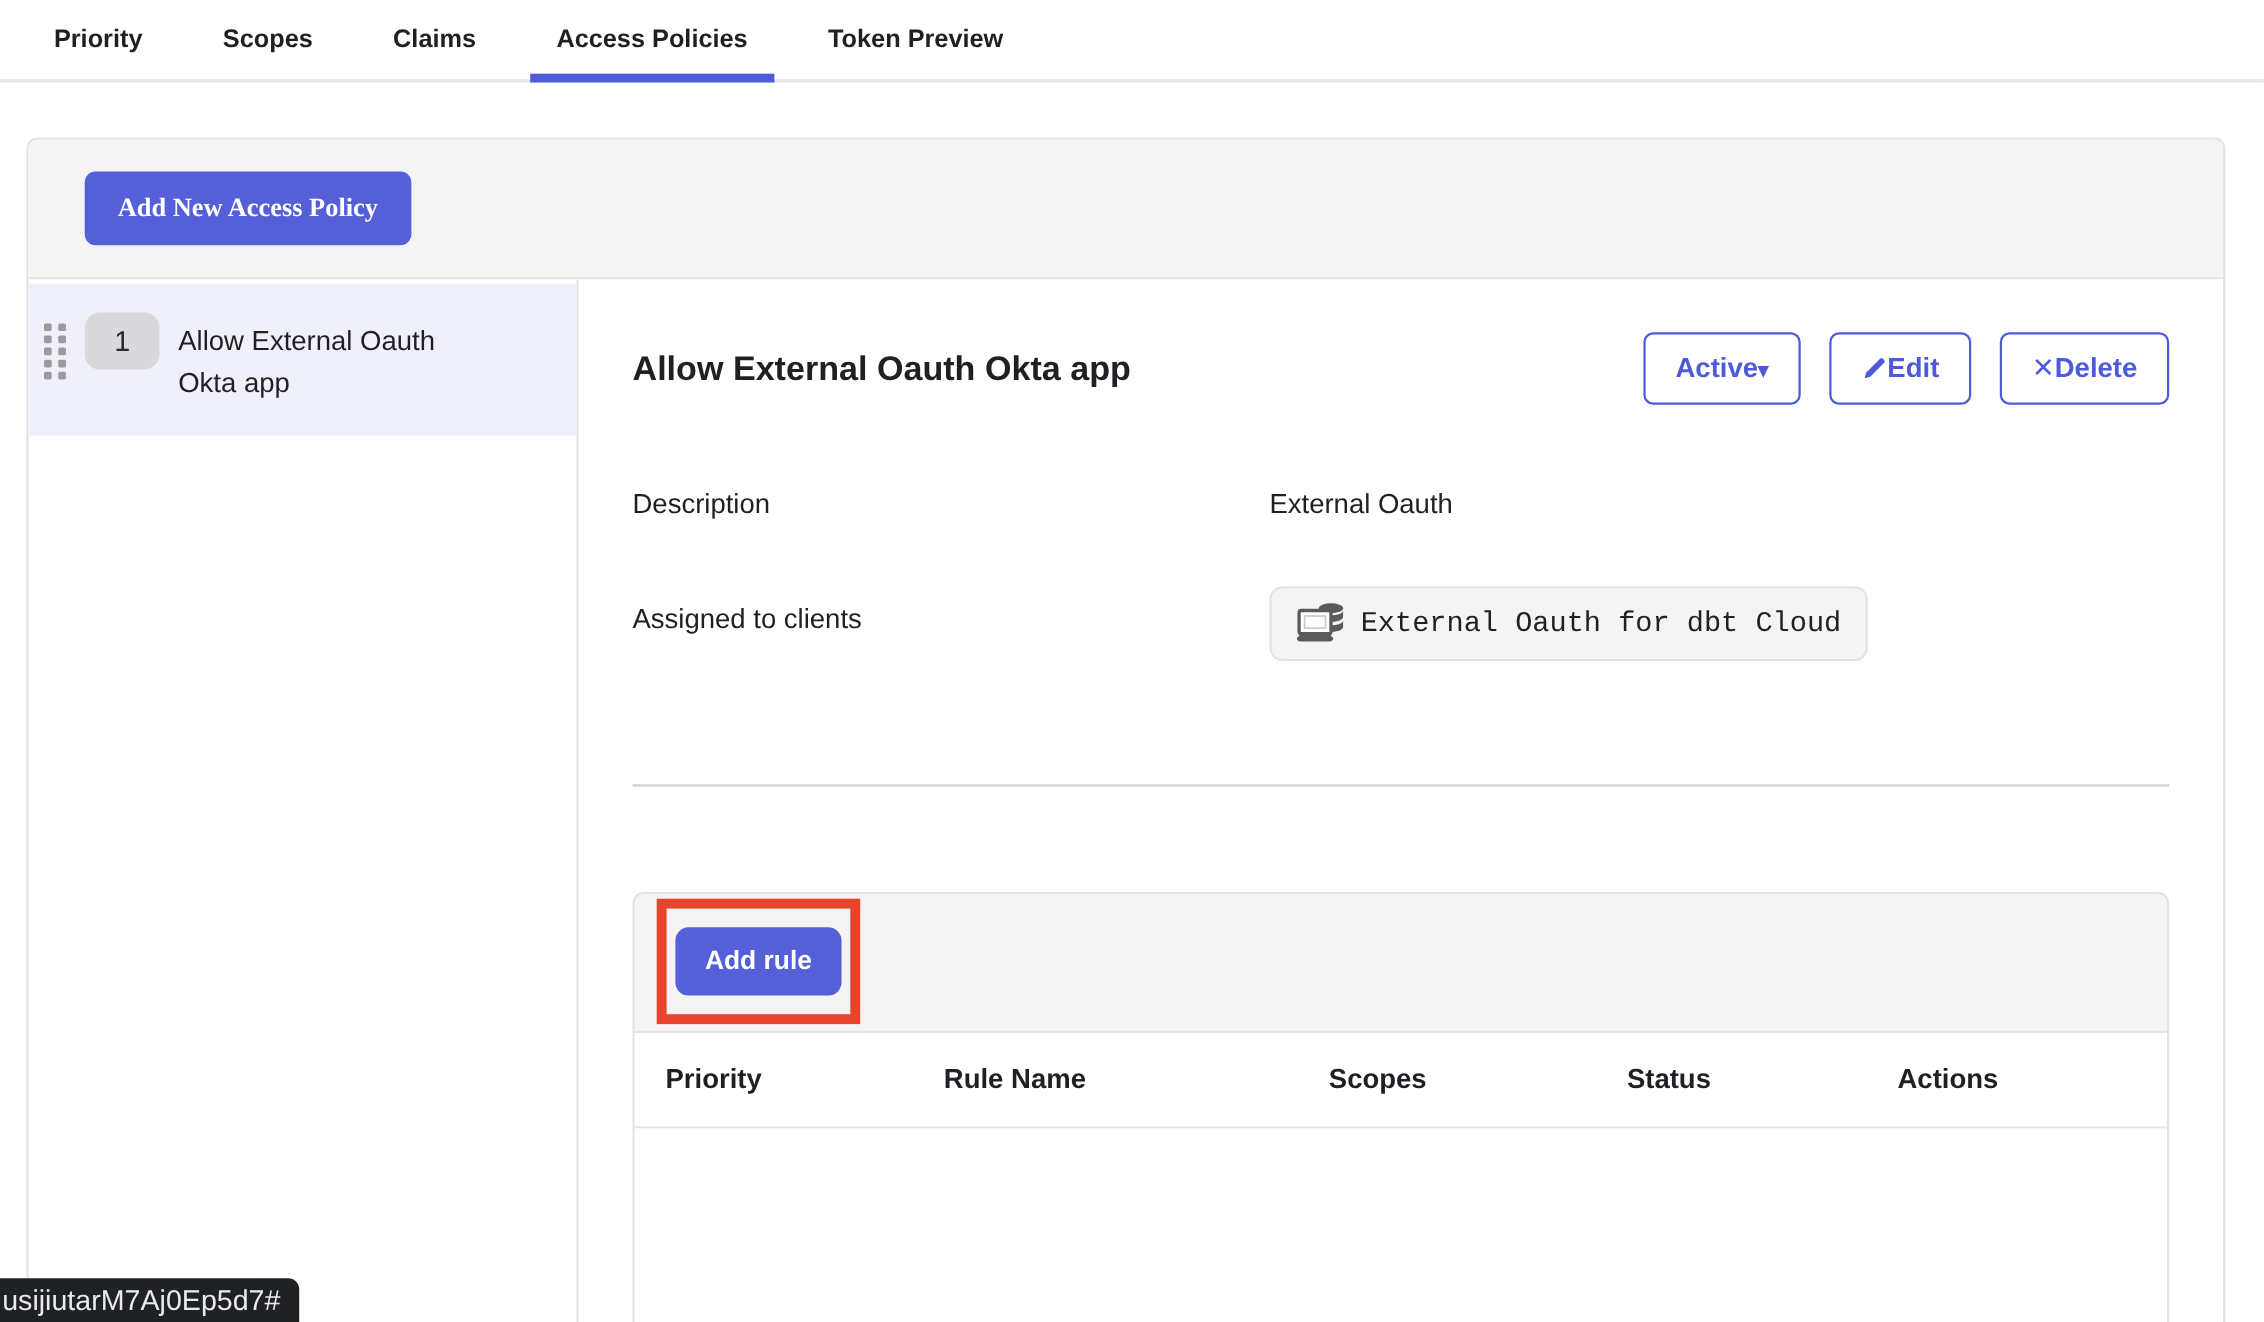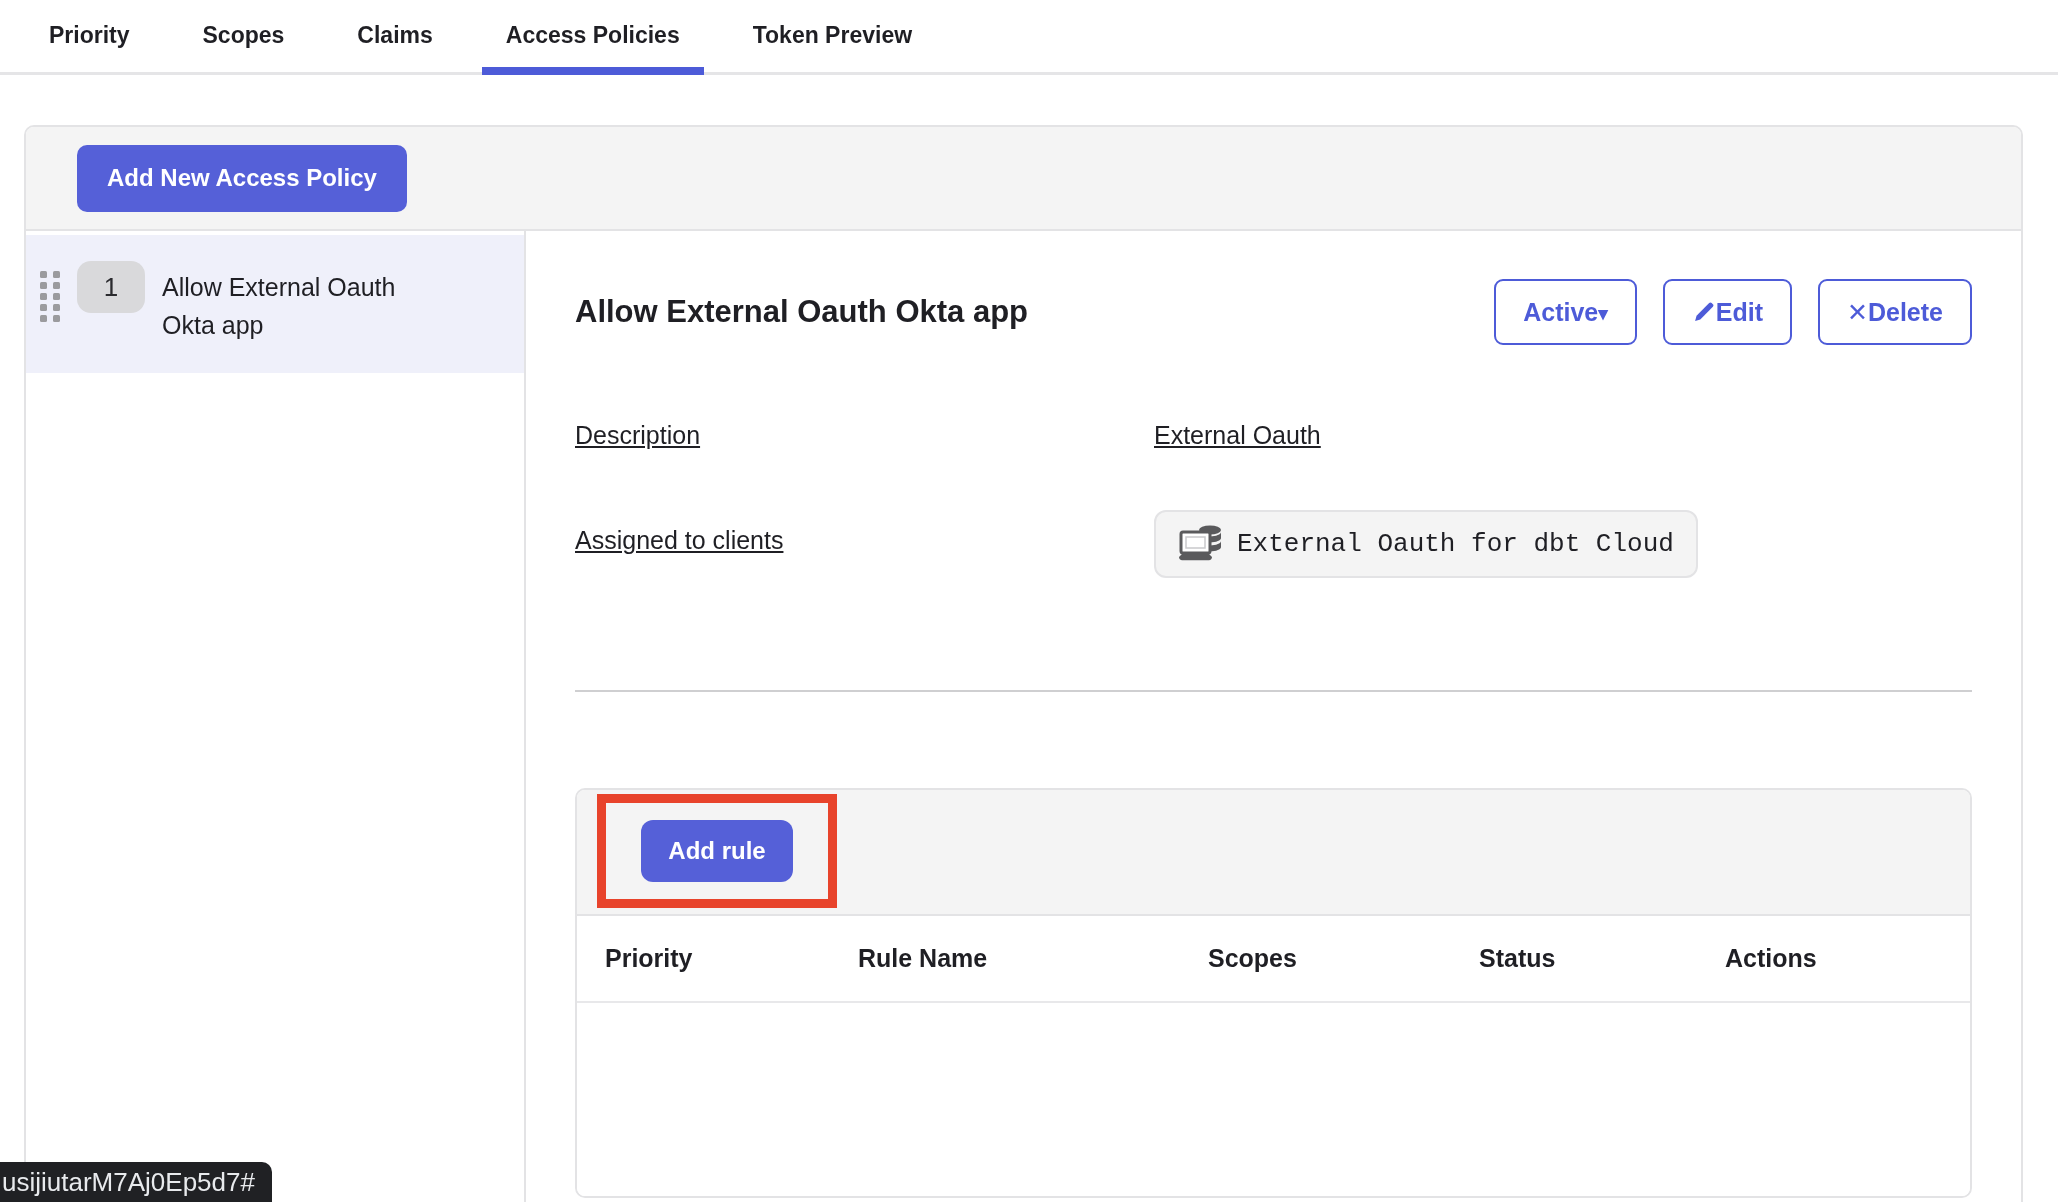--- a/index.html
+++ b/index.html
@@ -22,22 +22,22 @@
     white-space:nowrap; cursor:pointer; color:#1f1f24;
   }
   .tab.active { border-bottom-color:#4d5bd8; }
 
   
   .outer-panel {
     position:absolute; left:24px; top:125px; width:1999px; height:1130px;
     border:2px solid #e3e3e5; border-radius:10px; background:#fff;
   }
   .panel-header {
-    background:#f4f4f4; height:104px; border-bottom:2px solid #e3e3e5;
-    border-radius:8px 8px 0 0; display:flex; align-items:center; padding-left:51px;
+    background:#f4f4f4; height:127px; border-bottom:2px solid #e3e3e5;
+    border-radius:8px 8px 0 0; display:flex; align-items:center; padding-left:51px;font-family:Liberation Serif, serif;
   }
   .btn-primary {
     background:#5560d8; color:#fff; font-weight:bold; font-size:24px;
     font-family:inherit; border:none; border-radius:10px;
     height:67px; padding:0 30px; cursor:pointer;
   }
   .panel-body { display:flex; height:calc(100% - 127px); }
 
   
   .sidebar { width:503px; border-right:2px solid #e3e3e5; padding-top:4px; }
@@ -68,36 +68,36 @@
     border:2px solid #4d5bd8; color:#4d5bd8; font-weight:bold; font-size:25px;
     font-family:inherit; border-radius:9px; height:66px; padding:0 27px; cursor:pointer;
   }
   .caret { font-size:19px; margin-top:3px; }
   .x-glyph { font-size:25px; font-weight:normal; }
 
   .detail-grid {
     display:grid; grid-template-columns:579px 1fr; row-gap:60px;
     margin-top:60px; align-items:start; font-size:25px;
   }
-  .detail-grid .cell { padding-top:16px;text-decoration:underline; }
+  .detail-grid .cell { padding-top:16px; }
   .chip {
     display:inline-flex; align-items:center; gap:13px;
     background:#f4f4f4; border:2px solid #e3e3e5; border-radius:12px;
     height:68px; padding:0 22px; font-size:26px;font-family:Liberation Mono, monospace;
   }
   .divider { border:none; border-top:2px solid #cfcfd1; margin:112px 0 0 0; width:1397px; }
 
   
   .rules-card { margin-top:96px; width:1397px; border:2px solid #e3e3e5; border-radius:10px; }
   .rules-header {
     background:#f4f4f4; height:126px; border-bottom:2px solid #e3e3e5;
     border-radius:8px 8px 0 0; position:relative;
   }
   .red-annotation {
-    position:absolute; left:20px; top:4px; width:240px; height:114px;
+    position:absolute; left:20px; top:4px; width:185px; height:114px;
     border:9px solid #e8432b; display:flex; align-items:center; justify-content:center;
   }
   .btn-primary.sm { height:62px; padding:0 27px; border-radius:12px; }
   .rules-cols {
     display:grid; grid-template-columns:253px 350px 271px 246px 1fr;
     padding-left:28px; height:87px; align-items:center;
     border-bottom:2px solid #e8e8ea; font-weight:bold; font-size:25px; background:#fff;
   }
   .rules-empty { height:193px; background:#fff; border-radius:0 0 8px 8px; }
 

